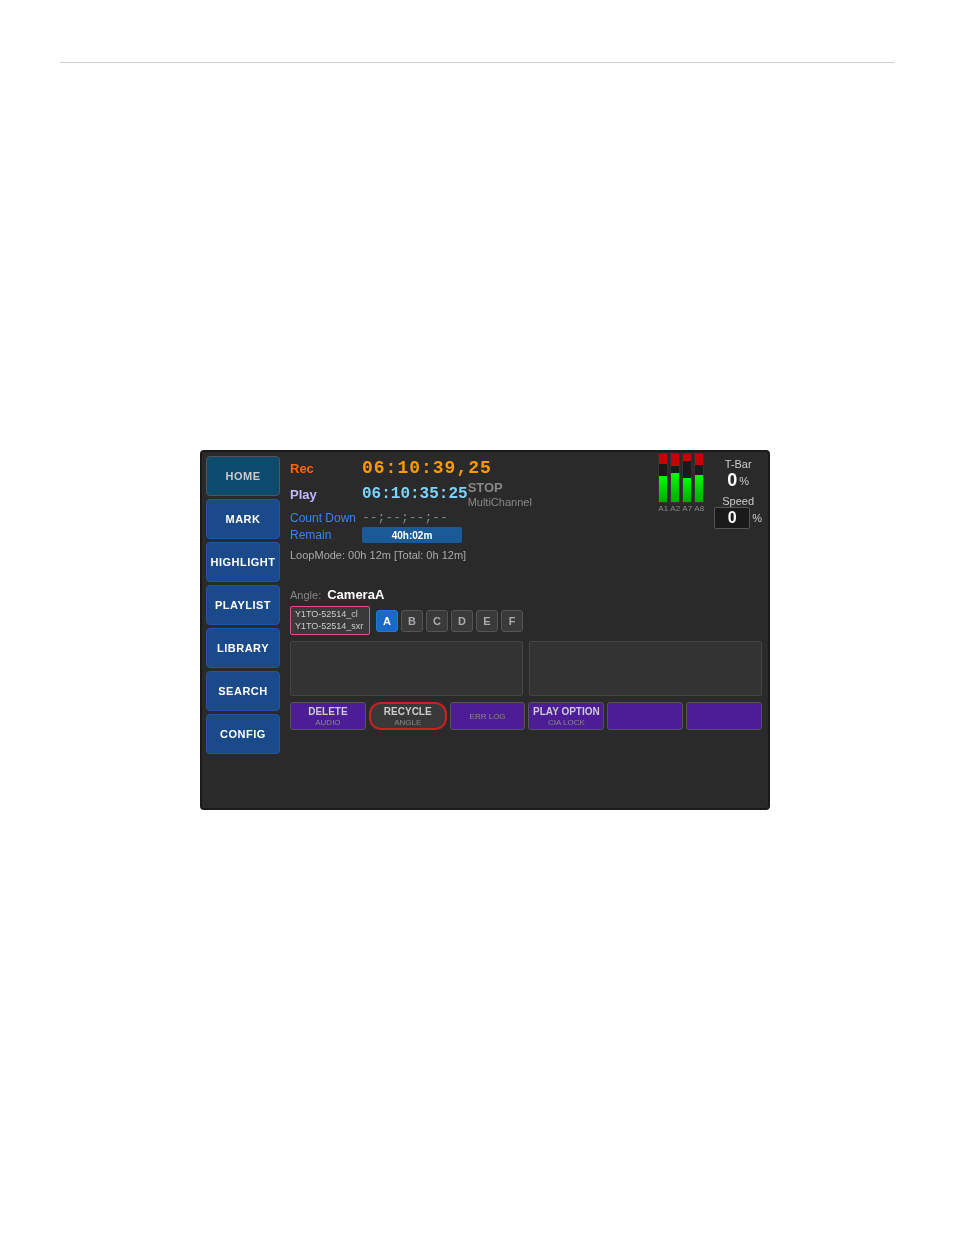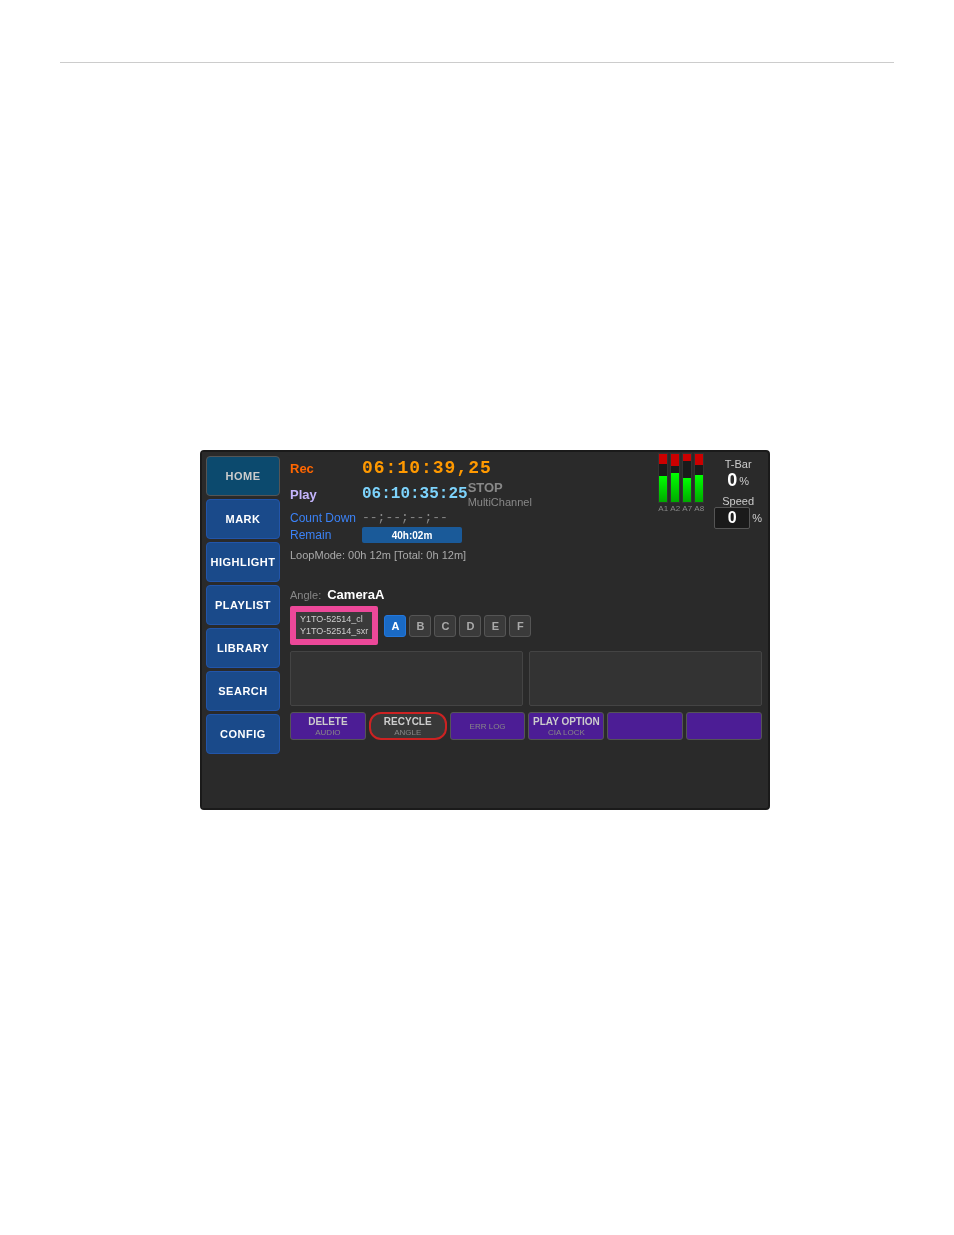--- a/index.html
+++ b/index.html
@@ -291,21 +291,21 @@
     
     .clip-angle-row {
       display: flex;
       flex-direction: row;
       align-items: center;
       gap: 6px;
     }
 
     .clip-name-box {
       background: #3a3a3a;
-      border: 6px solid #ec4899;
+      border: 1px solid #ec4899;
       border-radius: 2px;
       padding: 2px 4px;
       min-width: 80px;
     }
 
     .clip-name-text {
       color: #cccccc;
       font-size: 9px;
       line-height: 1.3;
     }

